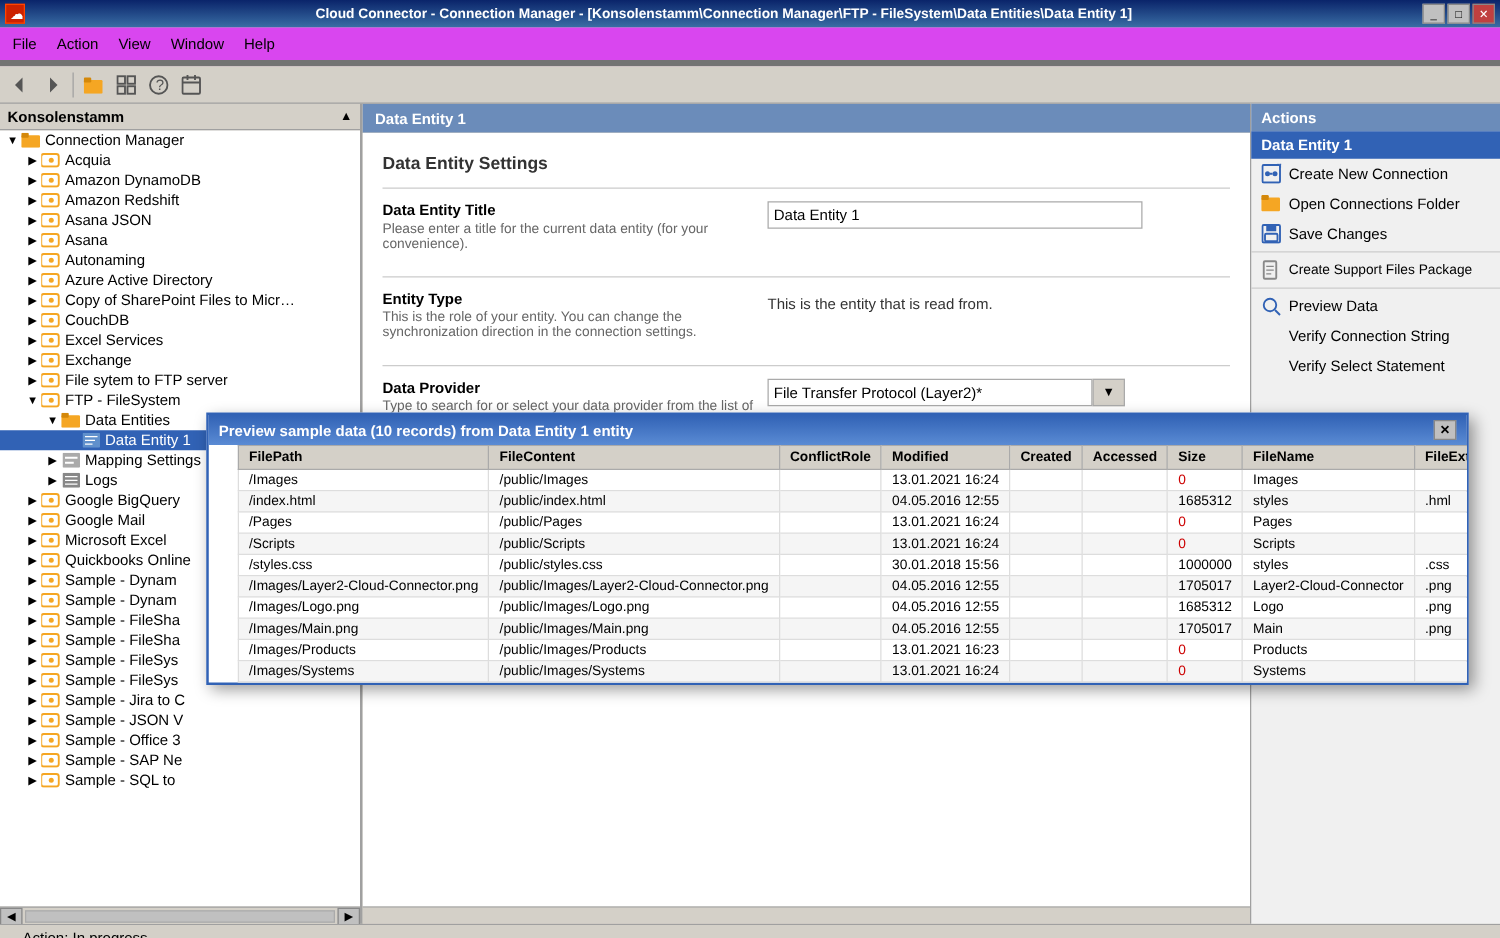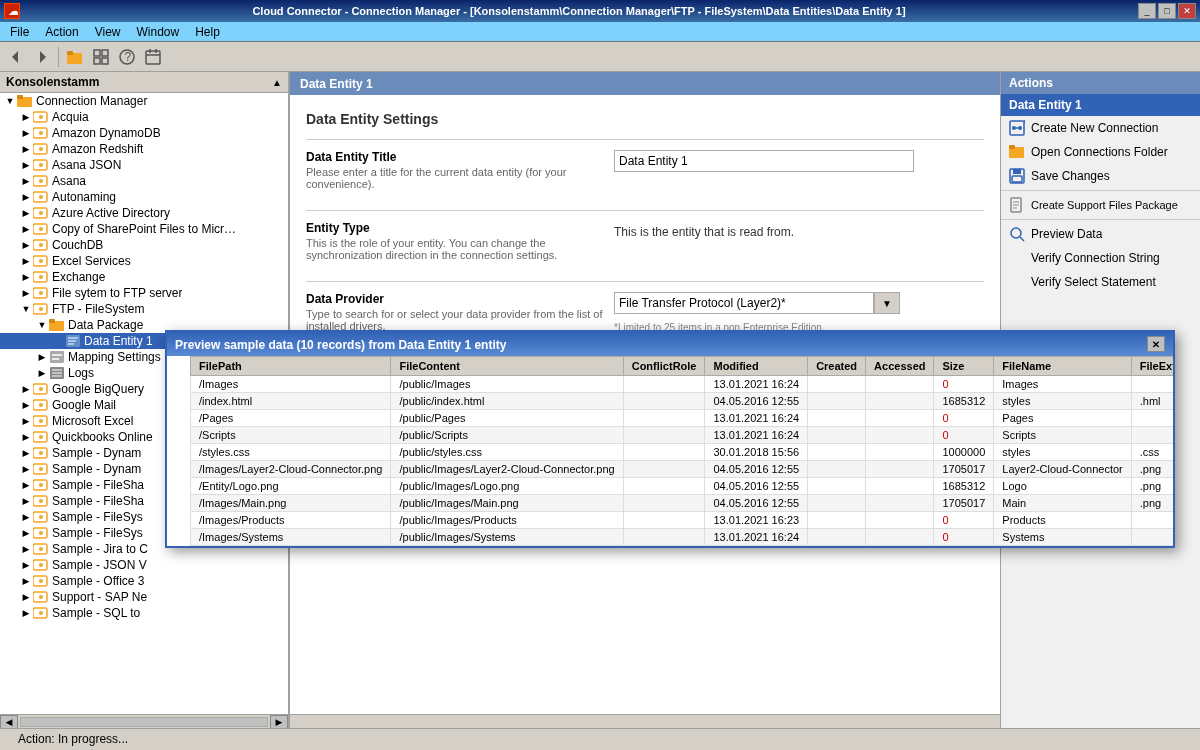--- a/index.html
+++ b/index.html
@@ -23,26 +23,26 @@
       background: #c0c0c0;
       border: 1px solid #888;
       font-size: 9px;
       display: flex; align-items: center; justify-content: center;
       cursor: pointer; color: black;
     }
     .app-icon { width: 16px; height: 16px; background: #cc2200; border: 1px solid #ff4400; display: flex; align-items: center; justify-content: center; }
 
     
     .menu-bar {
-      height: 20px;
-      background: #7dd3fc;
+      height: 31px;
+      background: #d946ef;
       display: flex;
       align-items: center;
       padding: 0 2px;
-      border-bottom: 1px solid #737373;
+      border-bottom: 5px solid #737373;
     }
     .menu-item {
       padding: 2px 8px;
       cursor: pointer;
       font-size: 12px;
     }
 
     
     .toolbar {
       height: 30px;
@@ -468,21 +468,21 @@
       </div>
 
       <div class="tree-item" style="padding-left:36px;">
         <span class="tree-arrow">▼</span>
         <span class="tree-icon">
           <svg width="16" height="12" viewBox="0 0 16 12">
               <rect x="0" y="2" width="15" height="10" rx="1" fill="#f5a623"></rect>
               <rect x="0" y="0" width="6" height="4" rx="1" fill="#d4880a"></rect>
             </svg>
         </span>
-        <span>Data Package</span>
+        <span>Data Entities</span>
       </div>
 
       <div class="tree-item selected" style="padding-left:52px;">
         <span class="tree-arrow"></span>
         <span class="tree-icon">
           <svg width="14" height="12" viewBox="0 0 14 12">
               <rect x="0" y="0" width="14" height="12" rx="1" fill="#6090cc"></rect>
               <line x1="2" y1="3" x2="12" y2="3" stroke="white" stroke-width="1"></line>
               <line x1="2" y1="6" x2="10" y2="6" stroke="white" stroke-width="1"></line>
               <line x1="2" y1="9" x2="8" y2="9" stroke="white" stroke-width="1"></line>
@@ -648,21 +648,21 @@
         <span>Sample - Office 3</span>
       </div>
       <div class="tree-item" style="padding-left:20px;">
         <span class="tree-arrow">▶</span>
         <span class="tree-icon">
             <svg width="16" height="12" viewBox="0 0 16 12">
               <rect x="0" y="1" width="14" height="10" rx="2" fill="none" stroke="#f5a623" stroke-width="1.5"></rect>
               <circle cx="8" cy="6" r="2" fill="#f5a623"></circle>
             </svg>
           </span>
-        <span>Support - SAP Ne</span>
+        <span>Sample - SAP Ne</span>
       </div>
       <div class="tree-item" style="padding-left:20px;">
         <span class="tree-arrow">▶</span>
         <span class="tree-icon">
             <svg width="16" height="12" viewBox="0 0 16 12">
               <rect x="0" y="1" width="14" height="10" rx="2" fill="none" stroke="#f5a623" stroke-width="1.5"></rect>
               <circle cx="8" cy="6" r="2" fill="#f5a623"></circle>
             </svg>
           </span>
         <span>Sample - SQL to</span>
@@ -878,21 +878,21 @@
               <td>/public/Images/Layer2-Cloud-Connector.png</td>
               <td></td>
               <td>04.05.2016 12:55</td>
               <td></td>
               <td></td>
               <td>1705017</td>
               <td>Layer2-Cloud-Connector</td>
               <td>.png</td>
             </tr>
             <tr>
-              <td>/Entity/Logo.png</td>
+              <td>/Images/Logo.png</td>
               <td>/public/Images/Logo.png</td>
               <td></td>
               <td>04.05.2016 12:55</td>
               <td></td>
               <td></td>
               <td>1685312</td>
               <td>Logo</td>
               <td>.png</td>
             </tr>
             <tr>

